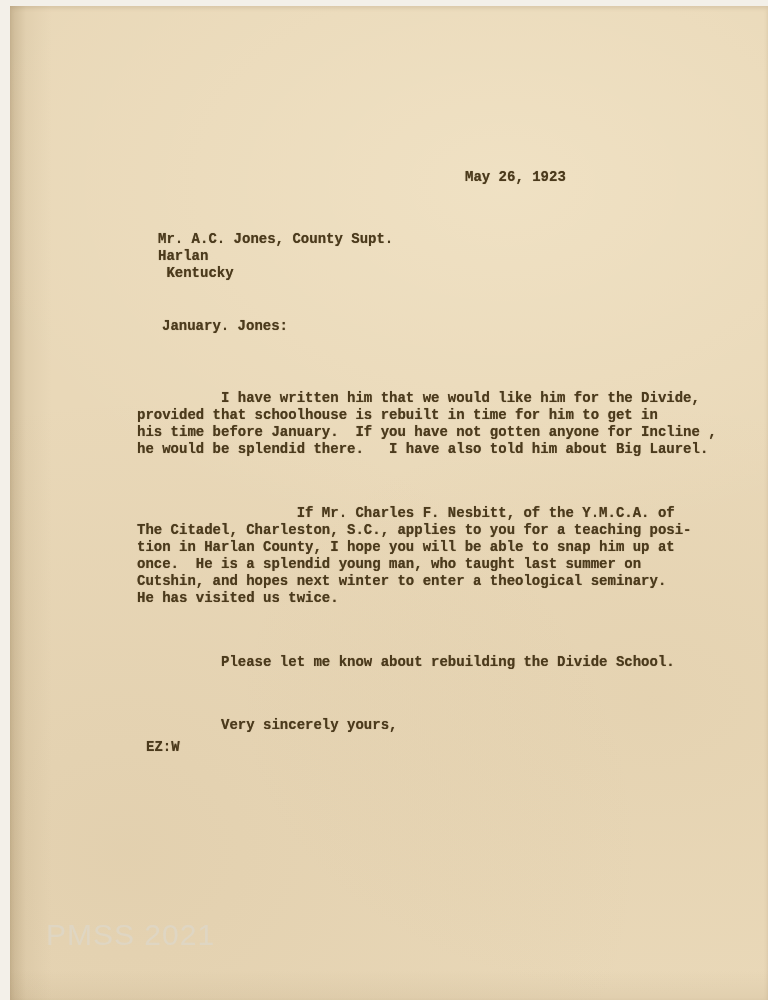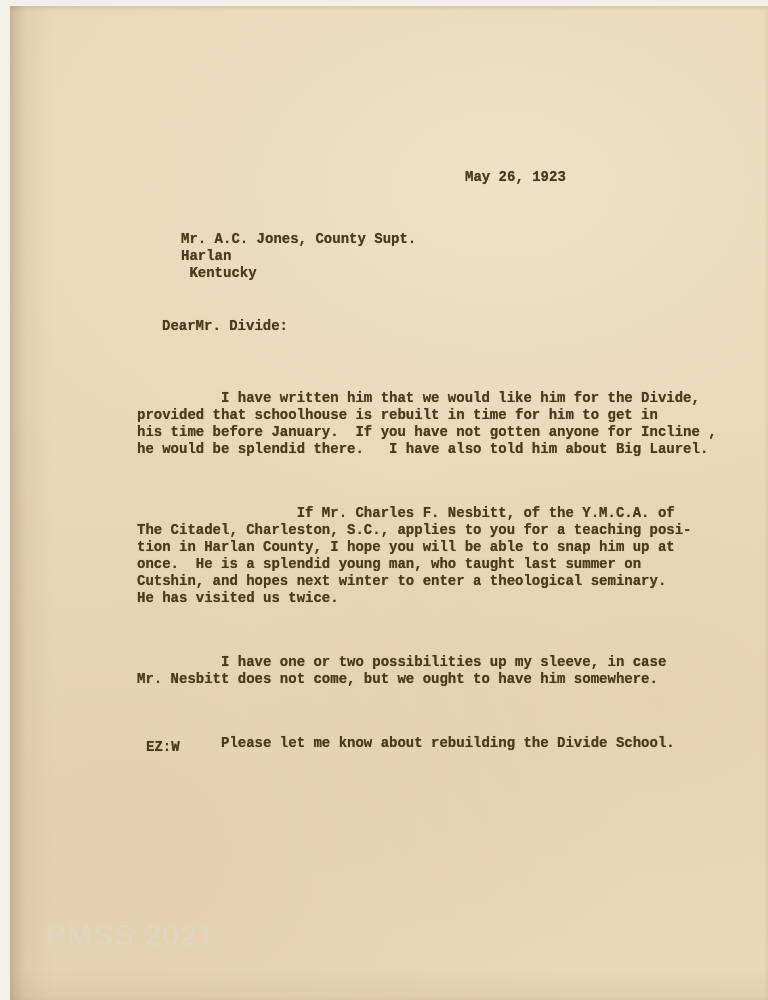--- a/index.html
+++ b/index.html
@@ -34,21 +34,21 @@
     position: absolute;
     white-space: pre;
     font-family: "Liberation Mono", monospace;
     font-size: 14px;
     line-height: 17px;
     font-weight: bold;
     color: #4b3a1c;
     text-shadow: 0 0 0.7px rgba(75,58,28,0.75);
   }
   .date     { left: 455px; top: 163px; }
-  .recipient{ left: 171px; top: 225px; }
+  .recipient{ left: 148px; top: 225px; }
   .salutation{ left: 152px; top: 312px; }
   .body-block { left: 127px; top: 350px; }
   .body-block .para { margin: 0 0 13px 0; white-space: pre; }
   .body-block .para.gap-lg { margin-bottom: 12px; }
   .initials { left: 136px; top: 733px; }
   .watermark {
     position: absolute;
     left: 36px;
     top: 912px;
     font-family: "Liberation Sans", sans-serif;
@@ -62,35 +62,34 @@
 <body>
 
 <div class="paper">
 
   <div class="tw date">May 26, 1923</div>
 
   <div class="tw recipient">Mr. A.C. Jones, County Supt.
 Harlan
  Kentucky</div>
 
-  <div class="tw salutation">DearMr. Divide:</div>
+  <div class="tw salutation">January. Jones:</div>
 
   <div class="tw body-block">
     <div class="para">          I have written him that we would like him for the Divide,
 provided that schoolhouse is rebuilt in time for him to get in
 his time before January.  If you have not gotten anyone for Incline ,
 he would be splendid there.   I have also told him about Big Laurel.</div>
     <div class="para">                   If Mr. Charles F. Nesbitt, of the Y.M.C.A. of
 The Citadel, Charleston, S.C., applies to you for a teaching posi-
 tion in Harlan County, I hope you will be able to snap him up at
 once.  He is a splendid young man, who taught last summer on
 Cutshin, and hopes next winter to enter a theological seminary.
 He has visited us twice.</div>
-    <div class="para">          I have one or two possibilities up my sleeve, in case
-Mr. Nesbitt does not come, but we ought to have him somewhere.</div>
     <div class="para gap-lg">          Please let me know about rebuilding the Divide School.</div>
+    <div class="para">          Very sincerely yours,</div>
   </div>
 
   <div class="tw initials">EZ:W</div>
 
   <div class="watermark">PMSS 2021</div>
 
 </div>
 
 </body></html>

